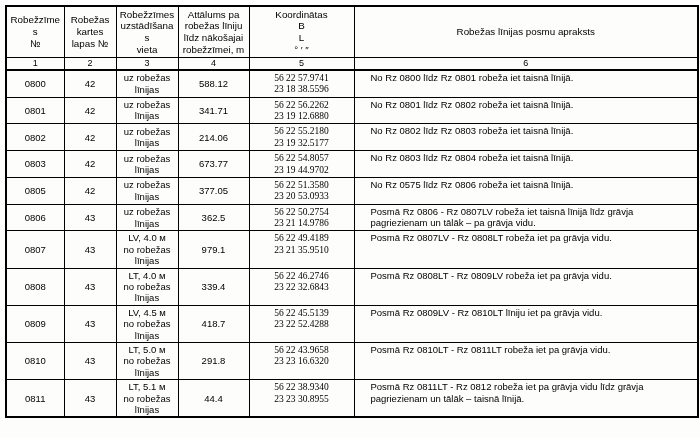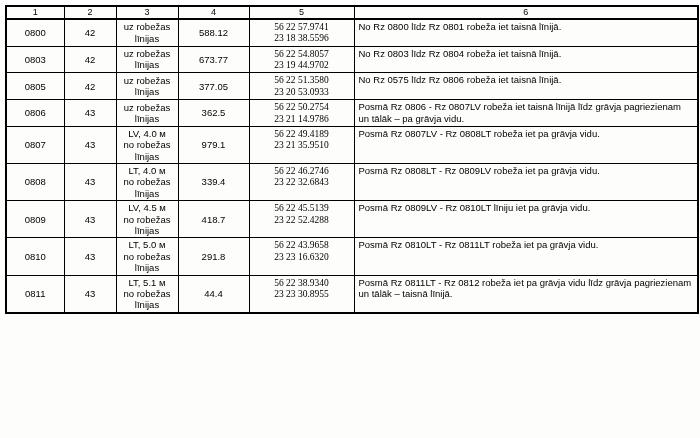--- a/index.html
+++ b/index.html
@@ -44,21 +44,21 @@
   }
   thead tr.nums td {
     height: 9px;
     padding: 0 3px;
     font-size: 9px;
     border-bottom: 2px solid #000;
   }
   td.c-desc {
     text-align: left;
     vertical-align: top;
-    padding: 1px 4px;
+    padding: 1px 16px;
   }
   td.c-no, td.c-sheet, td.c-dist {
     vertical-align: middle;
   }
   td.c-coords {
     vertical-align: top;
     padding-top: 2px;
     font-family: Liberation Serif, serif;
   }
   tbody tr {
@@ -72,20 +72,39 @@
   <table class="border-table">
     <colgroup>
       <col style="width:58px">
       <col style="width:52px">
       <col style="width:62px">
       <col style="width:71px">
       <col style="width:105px">
       <col style="width:344px">
     </colgroup>
     <thead>
+      <tr class="hdr">
+        <th>Robežzīmes
+№</th>
+        <th>Robežas
+kartes
+lapas №</th>
+        <th>Robežzīmes
+uzstādīšanas
+vieta</th>
+        <th>Attālums pa
+robežas līniju
+līdz nākošajai
+robežzīmei, m</th>
+        <th>Koordinātas
+B
+L
+° ′ ″</th>
+        <th>Robežas līnijas posmu apraksts</th>
+      </tr>
       <tr class="nums">
         <td>1</td>
         <td>2</td>
         <td>3</td>
         <td>4</td>
         <td>5</td>
         <td>6</td>
       </tr>
     </thead>
     <tbody id="rows-body">
@@ -93,21 +112,41 @@
     <td class="c-no">0800</td>
     <td class="c-sheet">42</td>
     <td class="c-place">uz robežas
 līnijas</td>
     <td class="c-dist">588.12</td>
     <td class="c-coords">56 22 57.9741
 23 18 38.5596</td>
     <td class="c-desc">No Rz 0800 līdz Rz 0801 robeža iet taisnā līnijā.</td>
   </tr>
 
-
+  <tr>
+    <td class="c-no">0801</td>
+    <td class="c-sheet">42</td>
+    <td class="c-place">uz robežas
+līnijas</td>
+    <td class="c-dist">341.71</td>
+    <td class="c-coords">56 22 56.2262
+23 19 12.6880</td>
+    <td class="c-desc">No Rz 0801 līdz Rz 0802 robeža iet taisnā līnijā.</td>
+  </tr>
+
+  <tr>
+    <td class="c-no">0802</td>
+    <td class="c-sheet">42</td>
+    <td class="c-place">uz robežas
+līnijas</td>
+    <td class="c-dist">214.06</td>
+    <td class="c-coords">56 22 55.2180
+23 19 32.5177</td>
+    <td class="c-desc">No Rz 0802 līdz Rz 0803 robeža iet taisnā līnijā.</td>
+  </tr>
 
   <tr>
     <td class="c-no">0803</td>
     <td class="c-sheet">42</td>
     <td class="c-place">uz robežas
 līnijas</td>
     <td class="c-dist">673.77</td>
     <td class="c-coords">56 22 54.8057
 23 19 44.9702</td>
     <td class="c-desc">No Rz 0803 līdz Rz 0804 robeža iet taisnā līnijā.</td>

